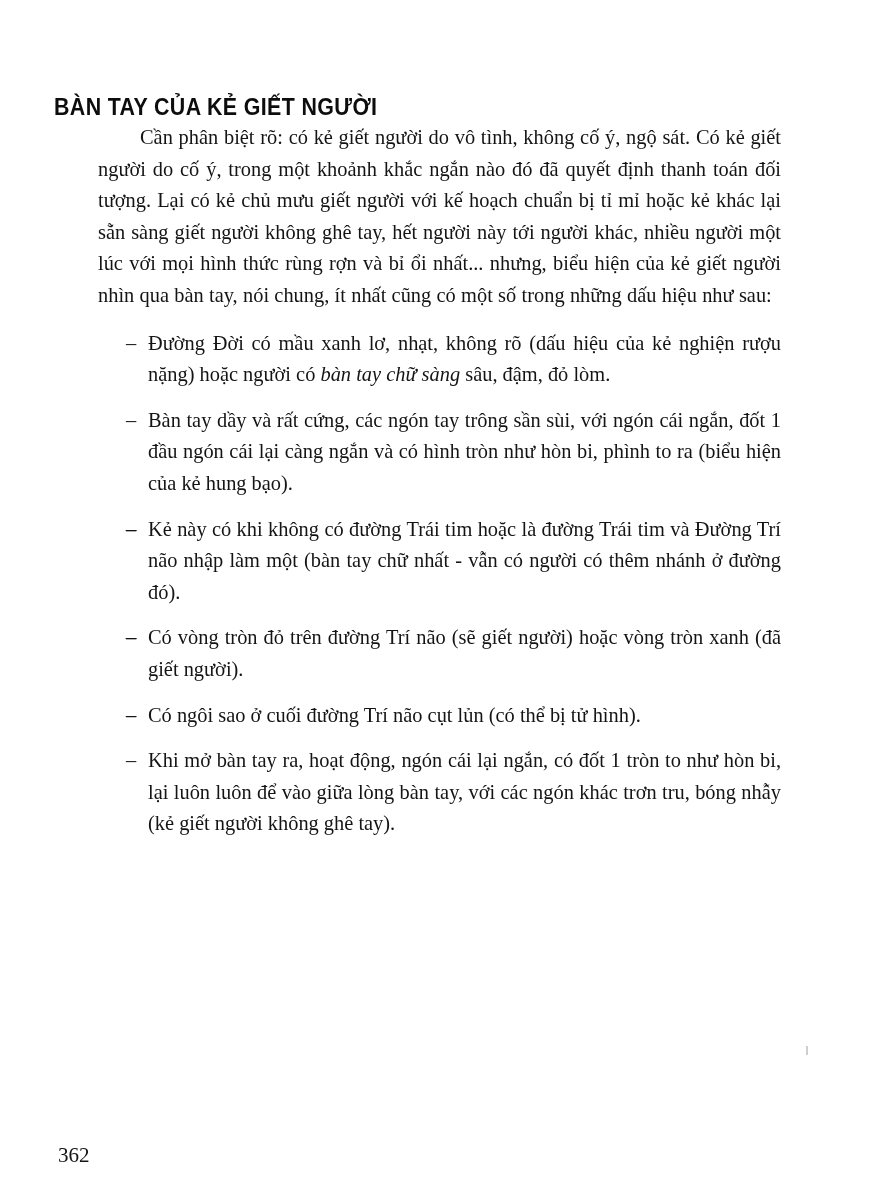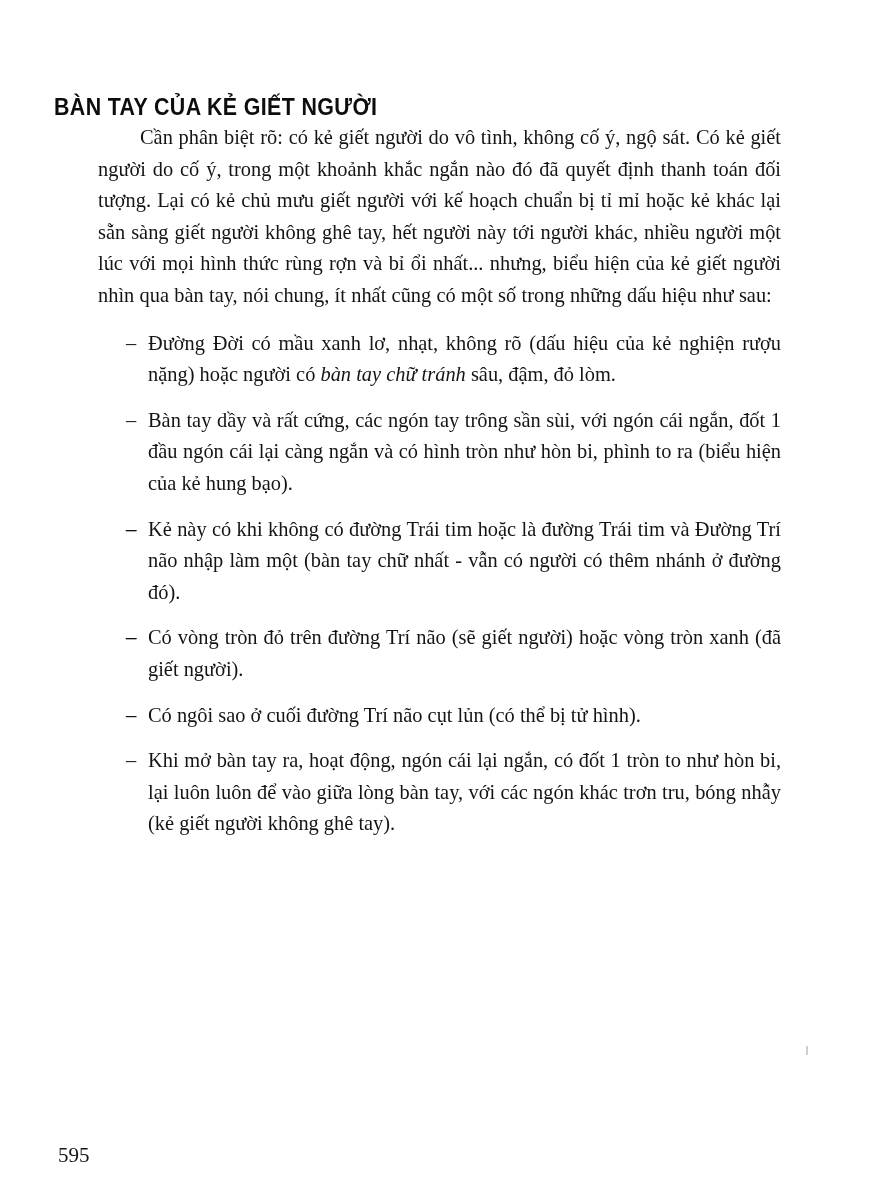--- a/index.html
+++ b/index.html
@@ -109,21 +109,21 @@
 
   <h1 class="page-title">BÀN TAY CỦA KẺ GIẾT NGƯỜI</h1>
 
   <div class="content">
 
     <p class="lead">Cần phân biệt rõ: có kẻ giết người do vô tình, không cố ý, ngộ sát. Có kẻ giết người do cố ý, trong một khoảnh khắc ngắn nào đó đã quyết định thanh toán đối tượng. Lại có kẻ chủ mưu giết người với kế hoạch chuẩn bị tỉ mỉ hoặc kẻ khác lại sẵn sàng giết người không ghê tay, hết người này tới người khác, nhiều người một lúc với mọi hình thức rùng rợn và bỉ ổi nhất... nhưng, biểu hiện của kẻ giết người nhìn qua bàn tay, nói chung, ít nhất cũng có một số trong những dấu hiệu như sau:</p>
 
     <ul class="bullet-list">
       <li class="bullet">
         <span class="dash">–</span>
-        <span class="txt"><span>Đường Đời có mầu xanh lơ, nhạt, không rõ (dấu hiệu của kẻ nghiện rượu nặng) hoặc người có </span><i>bàn tay chữ tránh</i><span> sâu, đậm, đỏ lòm.</span></span>
+        <span class="txt"><span>Đường Đời có mầu xanh lơ, nhạt, không rõ (dấu hiệu của kẻ nghiện rượu nặng) hoặc người có </span><i>bàn tay chữ sàng</i><span> sâu, đậm, đỏ lòm.</span></span>
       </li>
       <li class="bullet">
         <span class="dash">–</span>
         <span class="txt">Bàn tay dầy và rất cứng, các ngón tay trông sần sùi, với ngón cái ngắn, đốt 1 đầu ngón cái lại càng ngắn và có hình tròn như hòn bi, phình to ra (biểu hiện của kẻ hung bạo).</span>
       </li>
       <li class="bullet">
         <span class="dash">–</span>
       </li>
       <li class="bullet">
         <span class="dash">–</span>
@@ -152,15 +152,15 @@
       <li class="bullet">
         <span class="dash">–</span>
         <span class="txt">Khi mở bàn tay ra, hoạt động, ngón cái lại ngắn, có đốt 1 tròn to như hòn bi, lại luôn luôn để vào giữa lòng bàn tay, với các ngón khác trơn tru, bóng nhẫy (kẻ giết người không ghê tay).</span>
       </li>
     </ul>
 
   </div>
 
   <div class="speck"></div>
 
-  <div class="folio">595</div>
+  <div class="folio">362</div>
 
 </div>
 
 </body></html>

